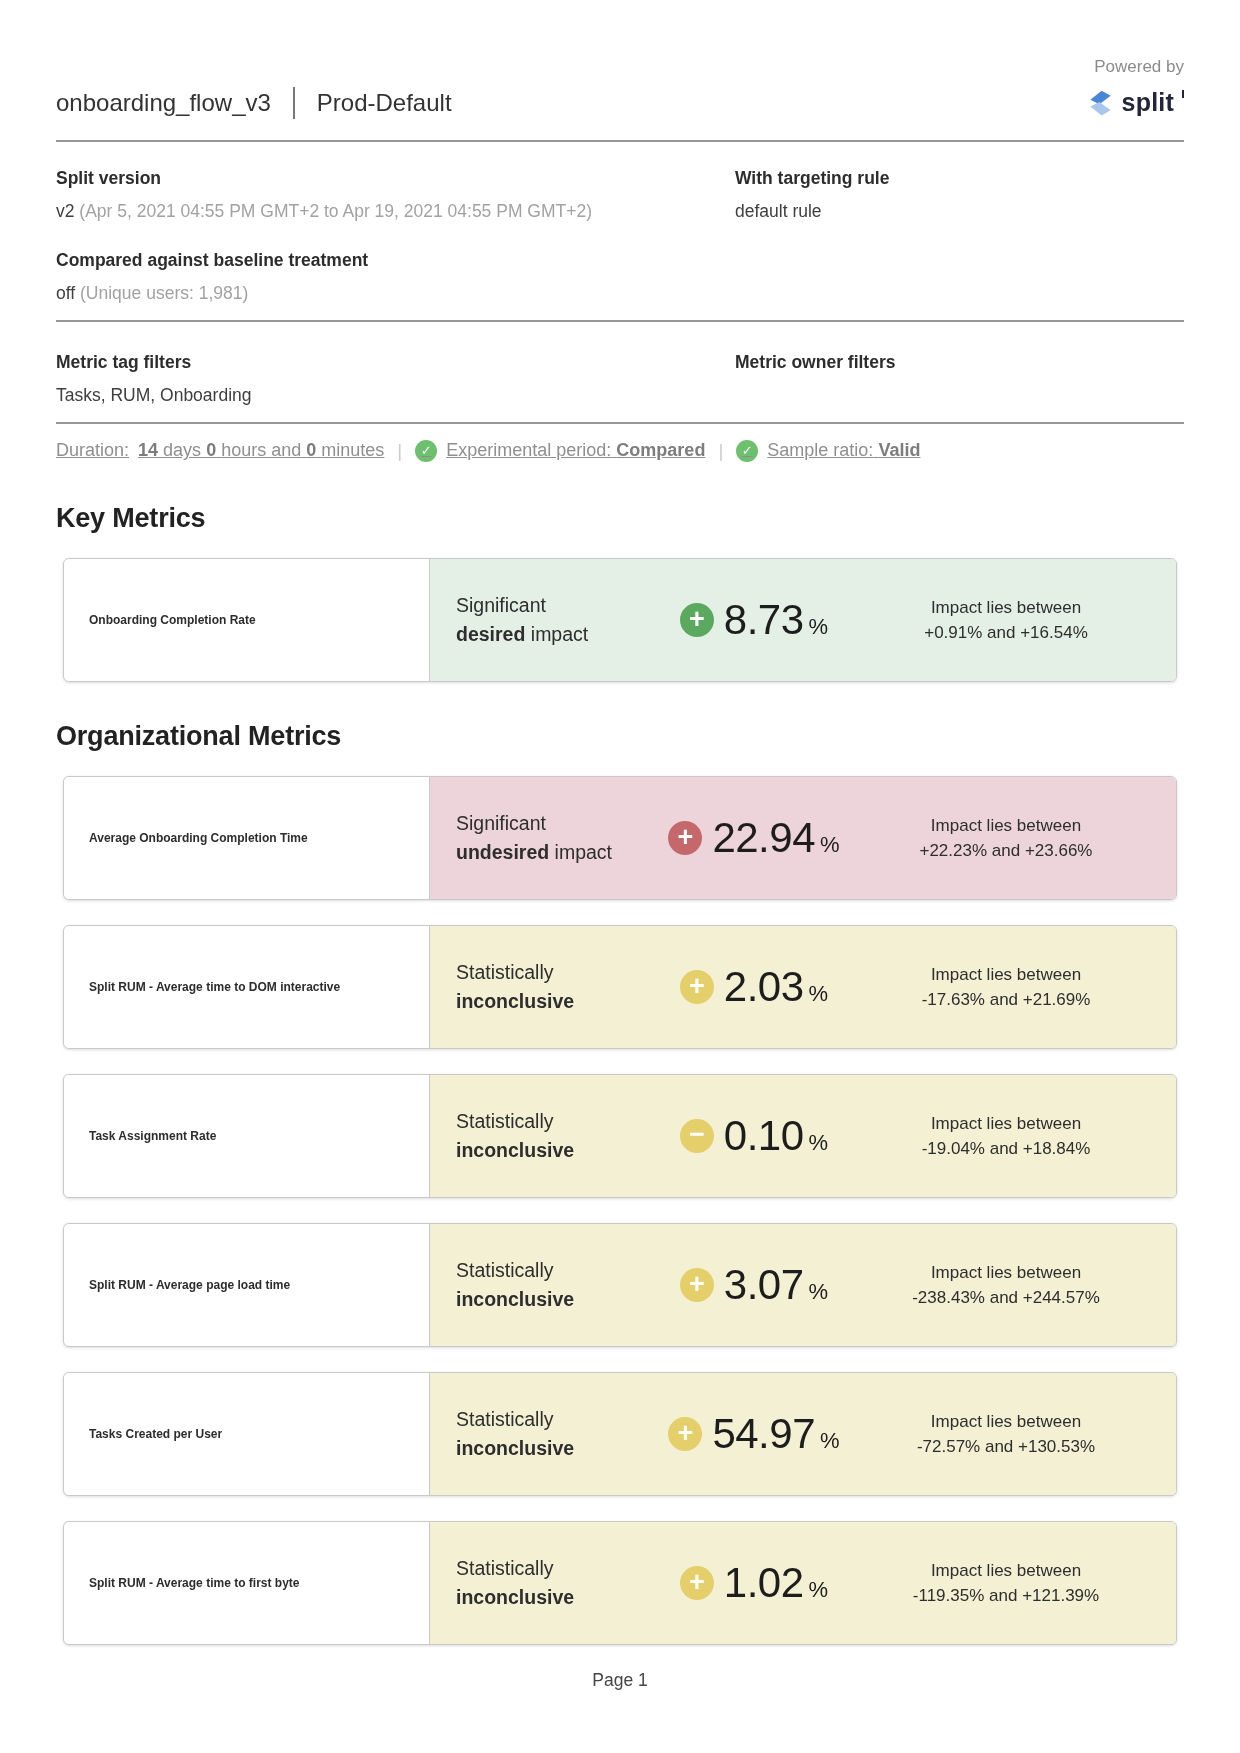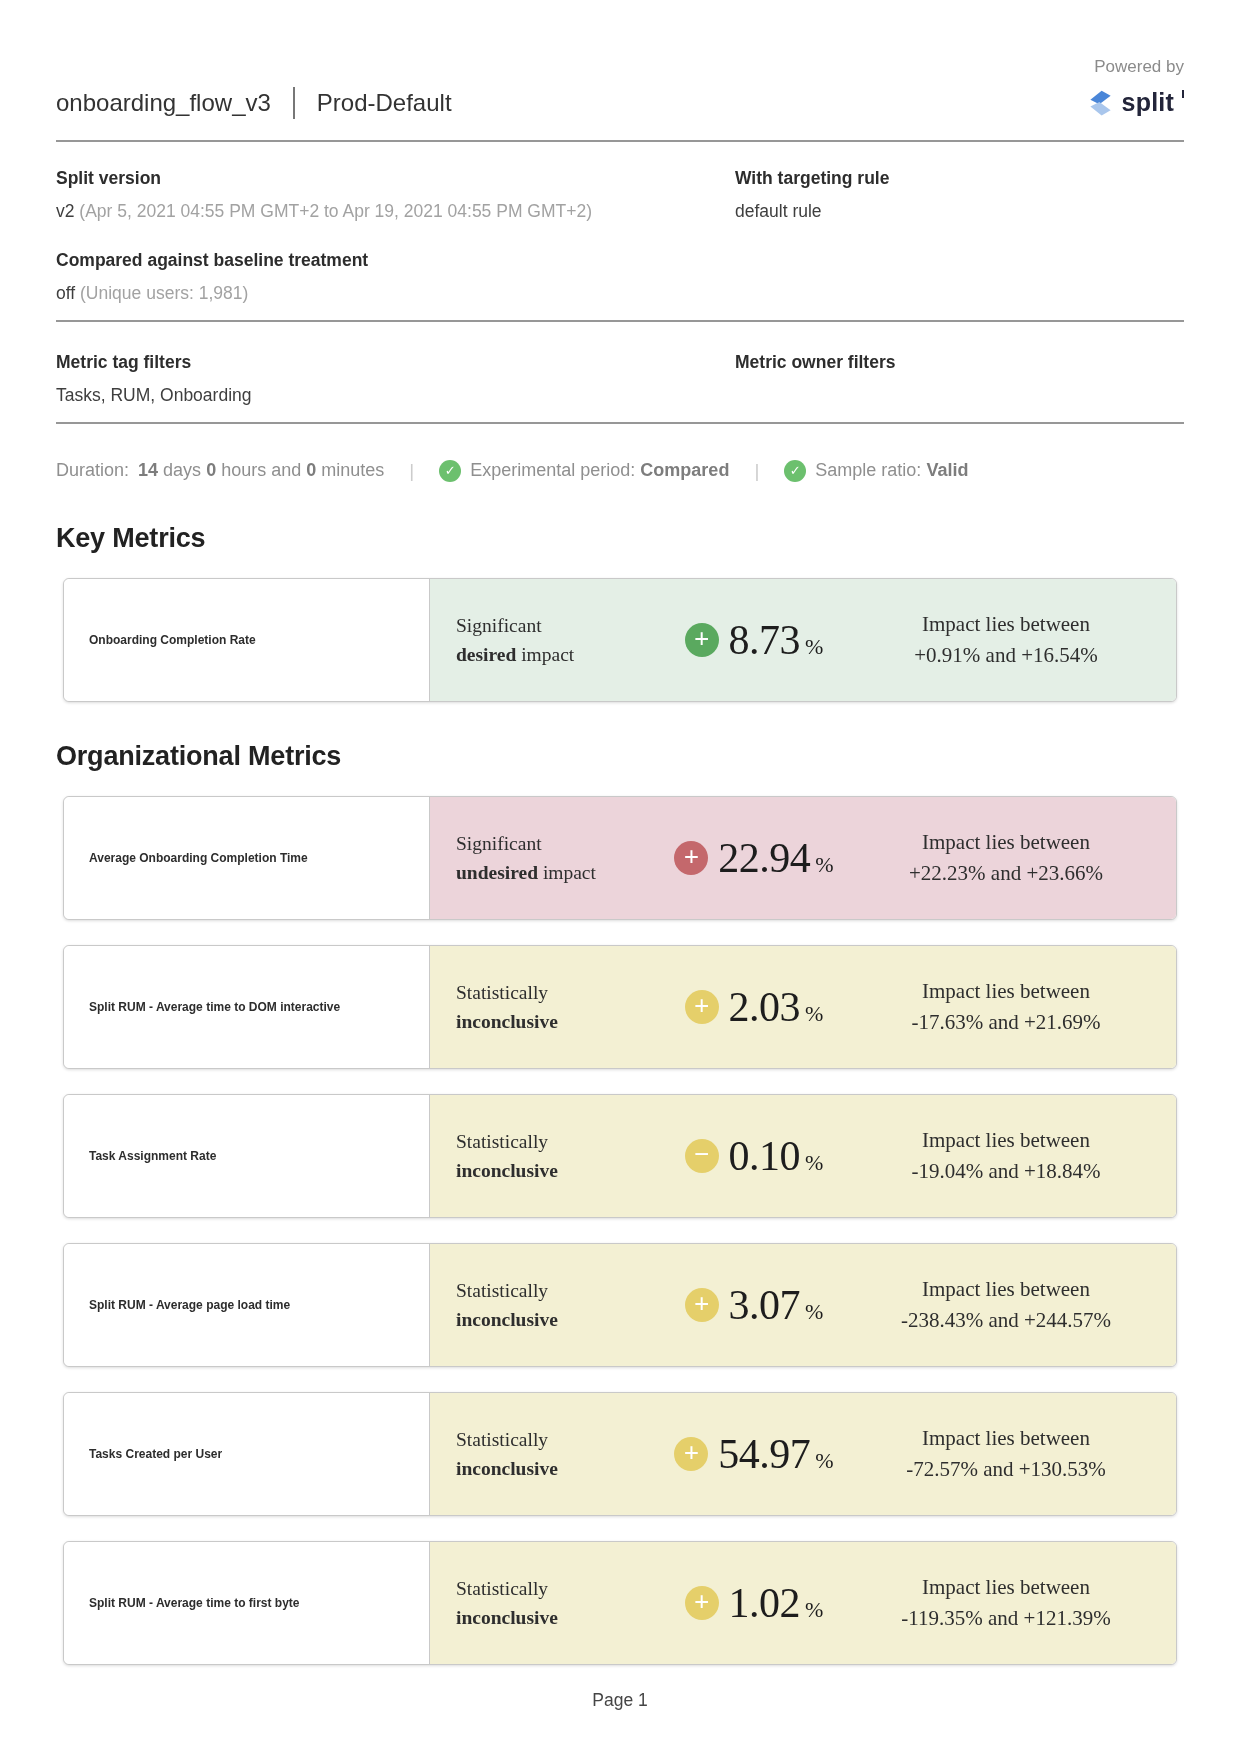--- a/index.html
+++ b/index.html
@@ -21,21 +21,21 @@
   .hr1{margin-top:16px;}
   .hr2{margin-top:16px;}
   .hr3{margin-top:16px;}
   
   .meta-grid{display:grid;grid-template-columns:679px 1fr;margin-top:26px;row-gap:28px;}
   .meta-label{font-weight:700;font-size:17.5px;color:#2d2d2d;margin-bottom:12px;line-height:1.2;}
   .meta-value{font-size:17.5px;color:#3e3e3e;line-height:1.2;}
   .muted{color:#a2a2a2;}
   .filters-grid{display:grid;grid-template-columns:679px 1fr;margin-top:30px;}
   
-  .summary{display:flex;align-items:center;gap:25px;margin-top:36px;font-size:18px;color:#8f8f8f;}
+  .summary{display:flex;align-items:center;gap:13px;margin-top:16px;font-size:18px;color:#8f8f8f;text-decoration:underline;}
   .summary b{color:#7d7d7d;}
   .sep{color:#cccccc;font-size:19px;}
   .check-icon{
     width:22px;height:22px;border-radius:50%;flex:none;
     background:var(--check-green);color:#fff;
     display:inline-flex;align-items:center;justify-content:center;
     font-size:13px;font-weight:700;
   }
   .check-icon::after{content:"\2713";}
   .seg{display:flex;align-items:center;gap:9px;}
@@ -52,27 +52,27 @@
   }
   .card-name{
     width:366px;box-sizing:border-box;flex:none;
     border-right:1px solid #c9c9c9;border-radius:6px 0 0 6px;
     display:flex;align-items:center;
     padding:12px 20px 12px 25px;
     font-size:12px;font-weight:700;color:#2d2d2d;line-height:1.4;background:#fff;
   }
   .card-body{
     flex:1;display:flex;align-items:center;justify-content:space-between;
-    padding:12px 26px;border-radius:0 5px 5px 0;font-family:Liberation Serif, serif;
+    padding:12px 26px;border-radius:0 5px 5px 0;
   }
   .status{width:190px;flex:none;font-size:19.5px;color:#2e2e2e;line-height:1.5;}
   .value{display:flex;align-items:center;gap:10px;}
   .num{font-size:42px;color:#1d1d1d;letter-spacing:-.5px;line-height:1;}
   .pct{font-size:22px;color:#1d1d1d;align-self:flex-end;margin:0 0 3px -5px;line-height:1;}
-  .impact{width:288px;flex:none;text-align:center;font-size:21px;color:#2e2e2e;line-height:1.5;}
+  .impact{width:288px;flex:none;text-align:center;font-size:17px;color:#2e2e2e;line-height:1.5;}
   .sign-icon{
     width:34px;height:34px;border-radius:50%;flex:none;color:#fff;
     display:flex;align-items:center;justify-content:center;
     font-size:27px;font-weight:700;line-height:1;
   }
   .sign-icon[data-sign="plus"]::after{content:"+";margin-top:-2px;}
   .sign-icon[data-sign="minus"]::after{content:"\2212";margin-top:-3px;}
   .card[data-tone="positive"] .card-body{background:var(--positive-bg);}
   .card[data-tone="positive"] .sign-icon{background:var(--positive-icon);}
   .card[data-tone="negative"] .card-body{background:var(--negative-bg);}

